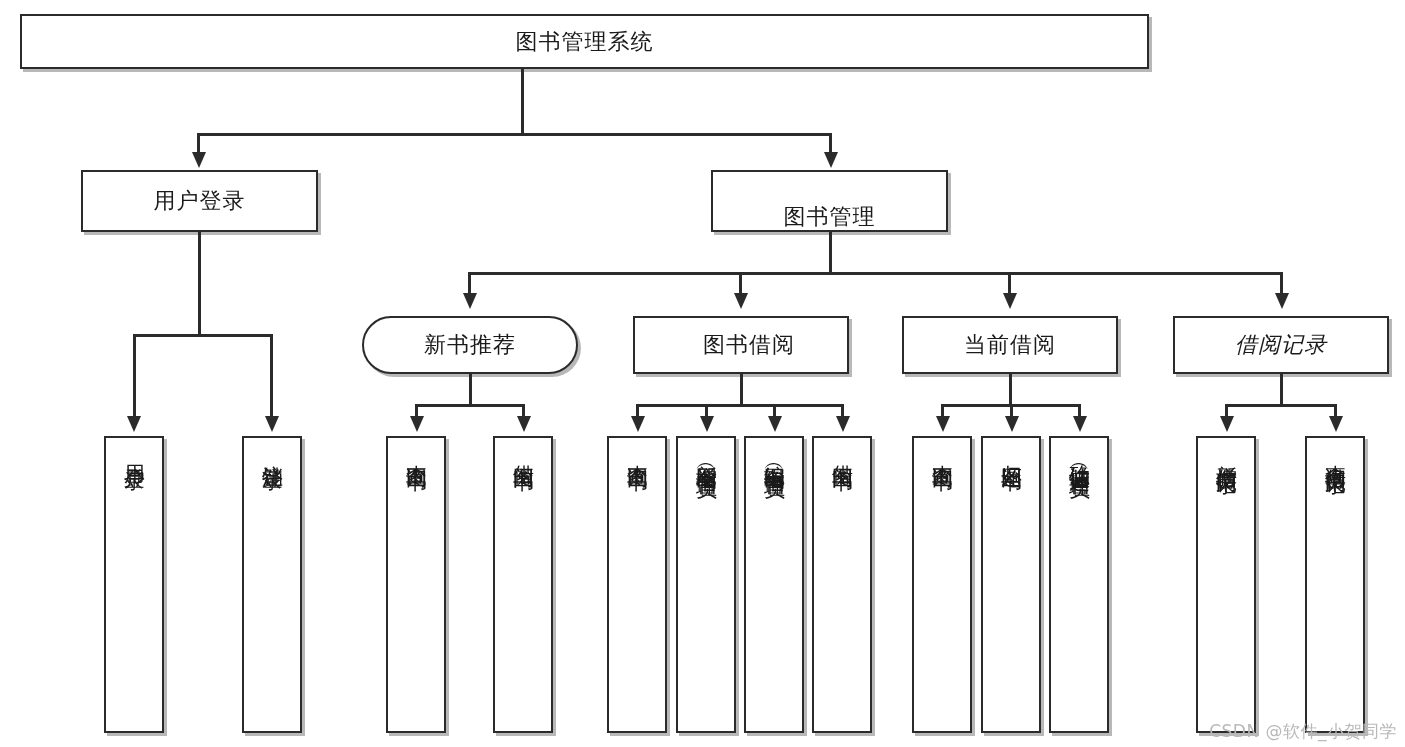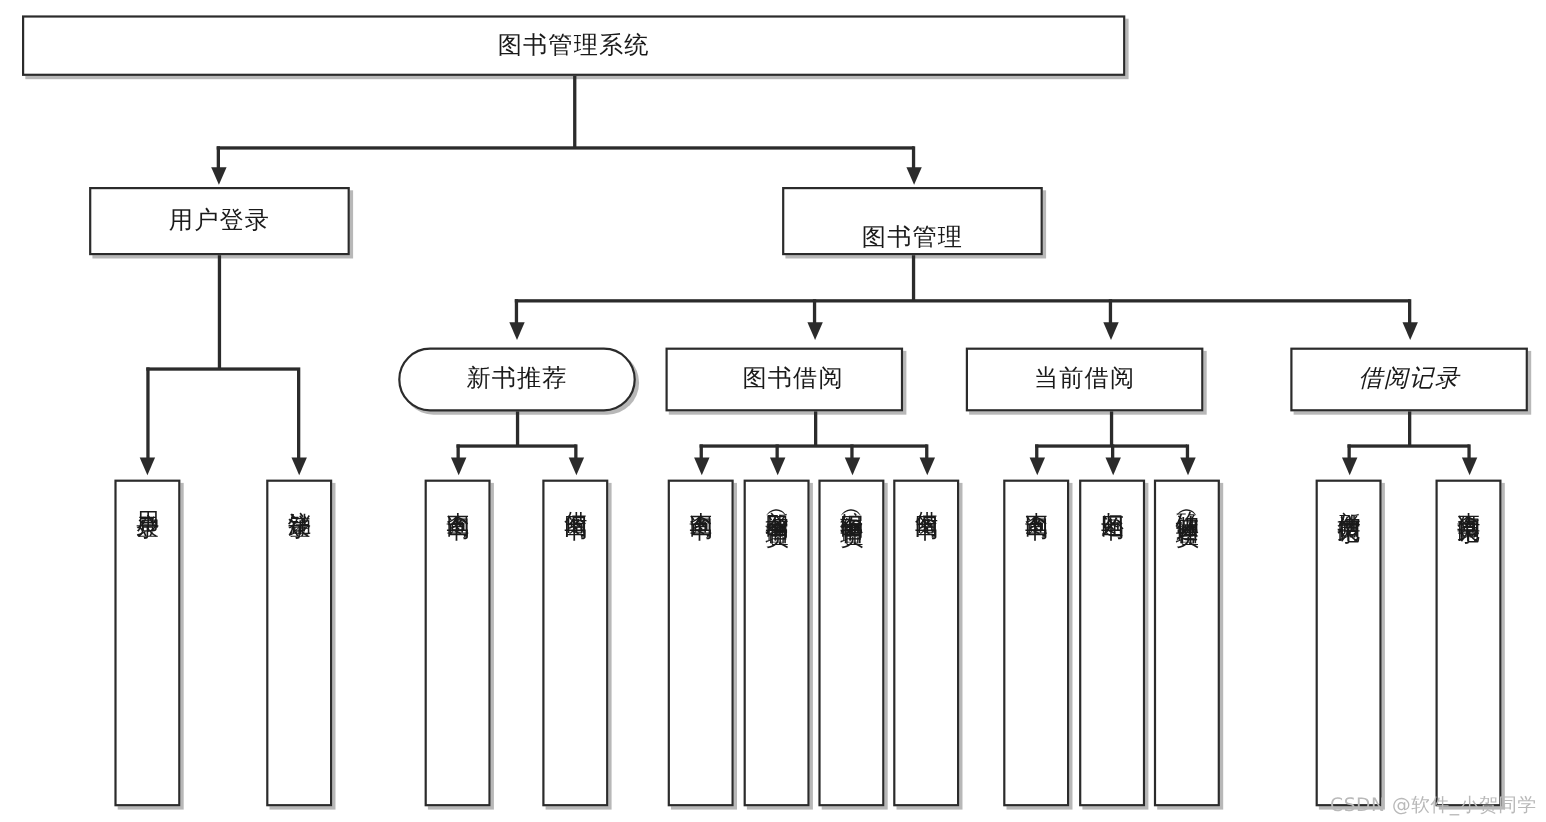--- a/index.html
+++ b/index.html
@@ -69,21 +69,21 @@
     letter-spacing:.5px;
     white-space:nowrap;
     pointer-events:none;
   }
 </style>
 </head>
 <body>
 
 <div id="canvas">
 
-  <div class="node" style="left:20px;top:14px;width:1003px;height:55px;">
+  <div class="node" style="left:20px;top:14px;width:1129px;height:55px;">
     <span class="label">图书管理系统</span>
   </div>
 
   <div class="ln v" style="left:521px;top:69px;height:66px;"></div>
 
   <div class="ln h" style="left:197px;top:133px;width:634px;"></div>
 
   <div class="ln v" style="left:197px;top:133px;height:22px;"></div>
   <div class="arrow" style="left:192px;top:152px;"></div>
   <div class="ln v" style="left:829px;top:133px;height:22px;"></div>
@@ -111,24 +111,24 @@
   <div class="ln v" style="left:739px;top:272px;height:23px;"></div>
   <div class="arrow" style="left:734px;top:293px;"></div>
   <div class="ln v" style="left:1008px;top:272px;height:23px;"></div>
   <div class="arrow" style="left:1003px;top:293px;"></div>
   <div class="ln v" style="left:1280px;top:272px;height:23px;"></div>
   <div class="arrow" style="left:1275px;top:293px;"></div>
 
   <div class="node" style="left:362px;top:316px;width:216px;height:58px;border-radius:29px;">
     <span class="label">新书推荐</span>
   </div>
-  <div class="node" style="left:605px;top:316px;width:216px;height:58px;padding-left:16px;">
+  <div class="node" style="left:633px;top:316px;width:216px;height:58px;padding-left:16px;">
     <span class="label">图书借阅</span>
   </div>
-  <div class="node" style="left:878px;top:316px;width:216px;height:58px;">
+  <div class="node" style="left:902px;top:316px;width:216px;height:58px;">
     <span class="label">当前借阅</span>
   </div>
   <div class="node" style="left:1173px;top:316px;width:216px;height:58px;font-style:italic;">
     <span class="label">借阅记录</span>
   </div>
 
   <div class="ln v" style="left:469px;top:374px;height:32px;"></div>
   <div class="ln h" style="left:415px;top:404px;width:109px;"></div>
   <div class="ln v" style="left:415px;top:404px;height:14px;"></div>
   <div class="arrow" style="left:410px;top:416px;"></div>

